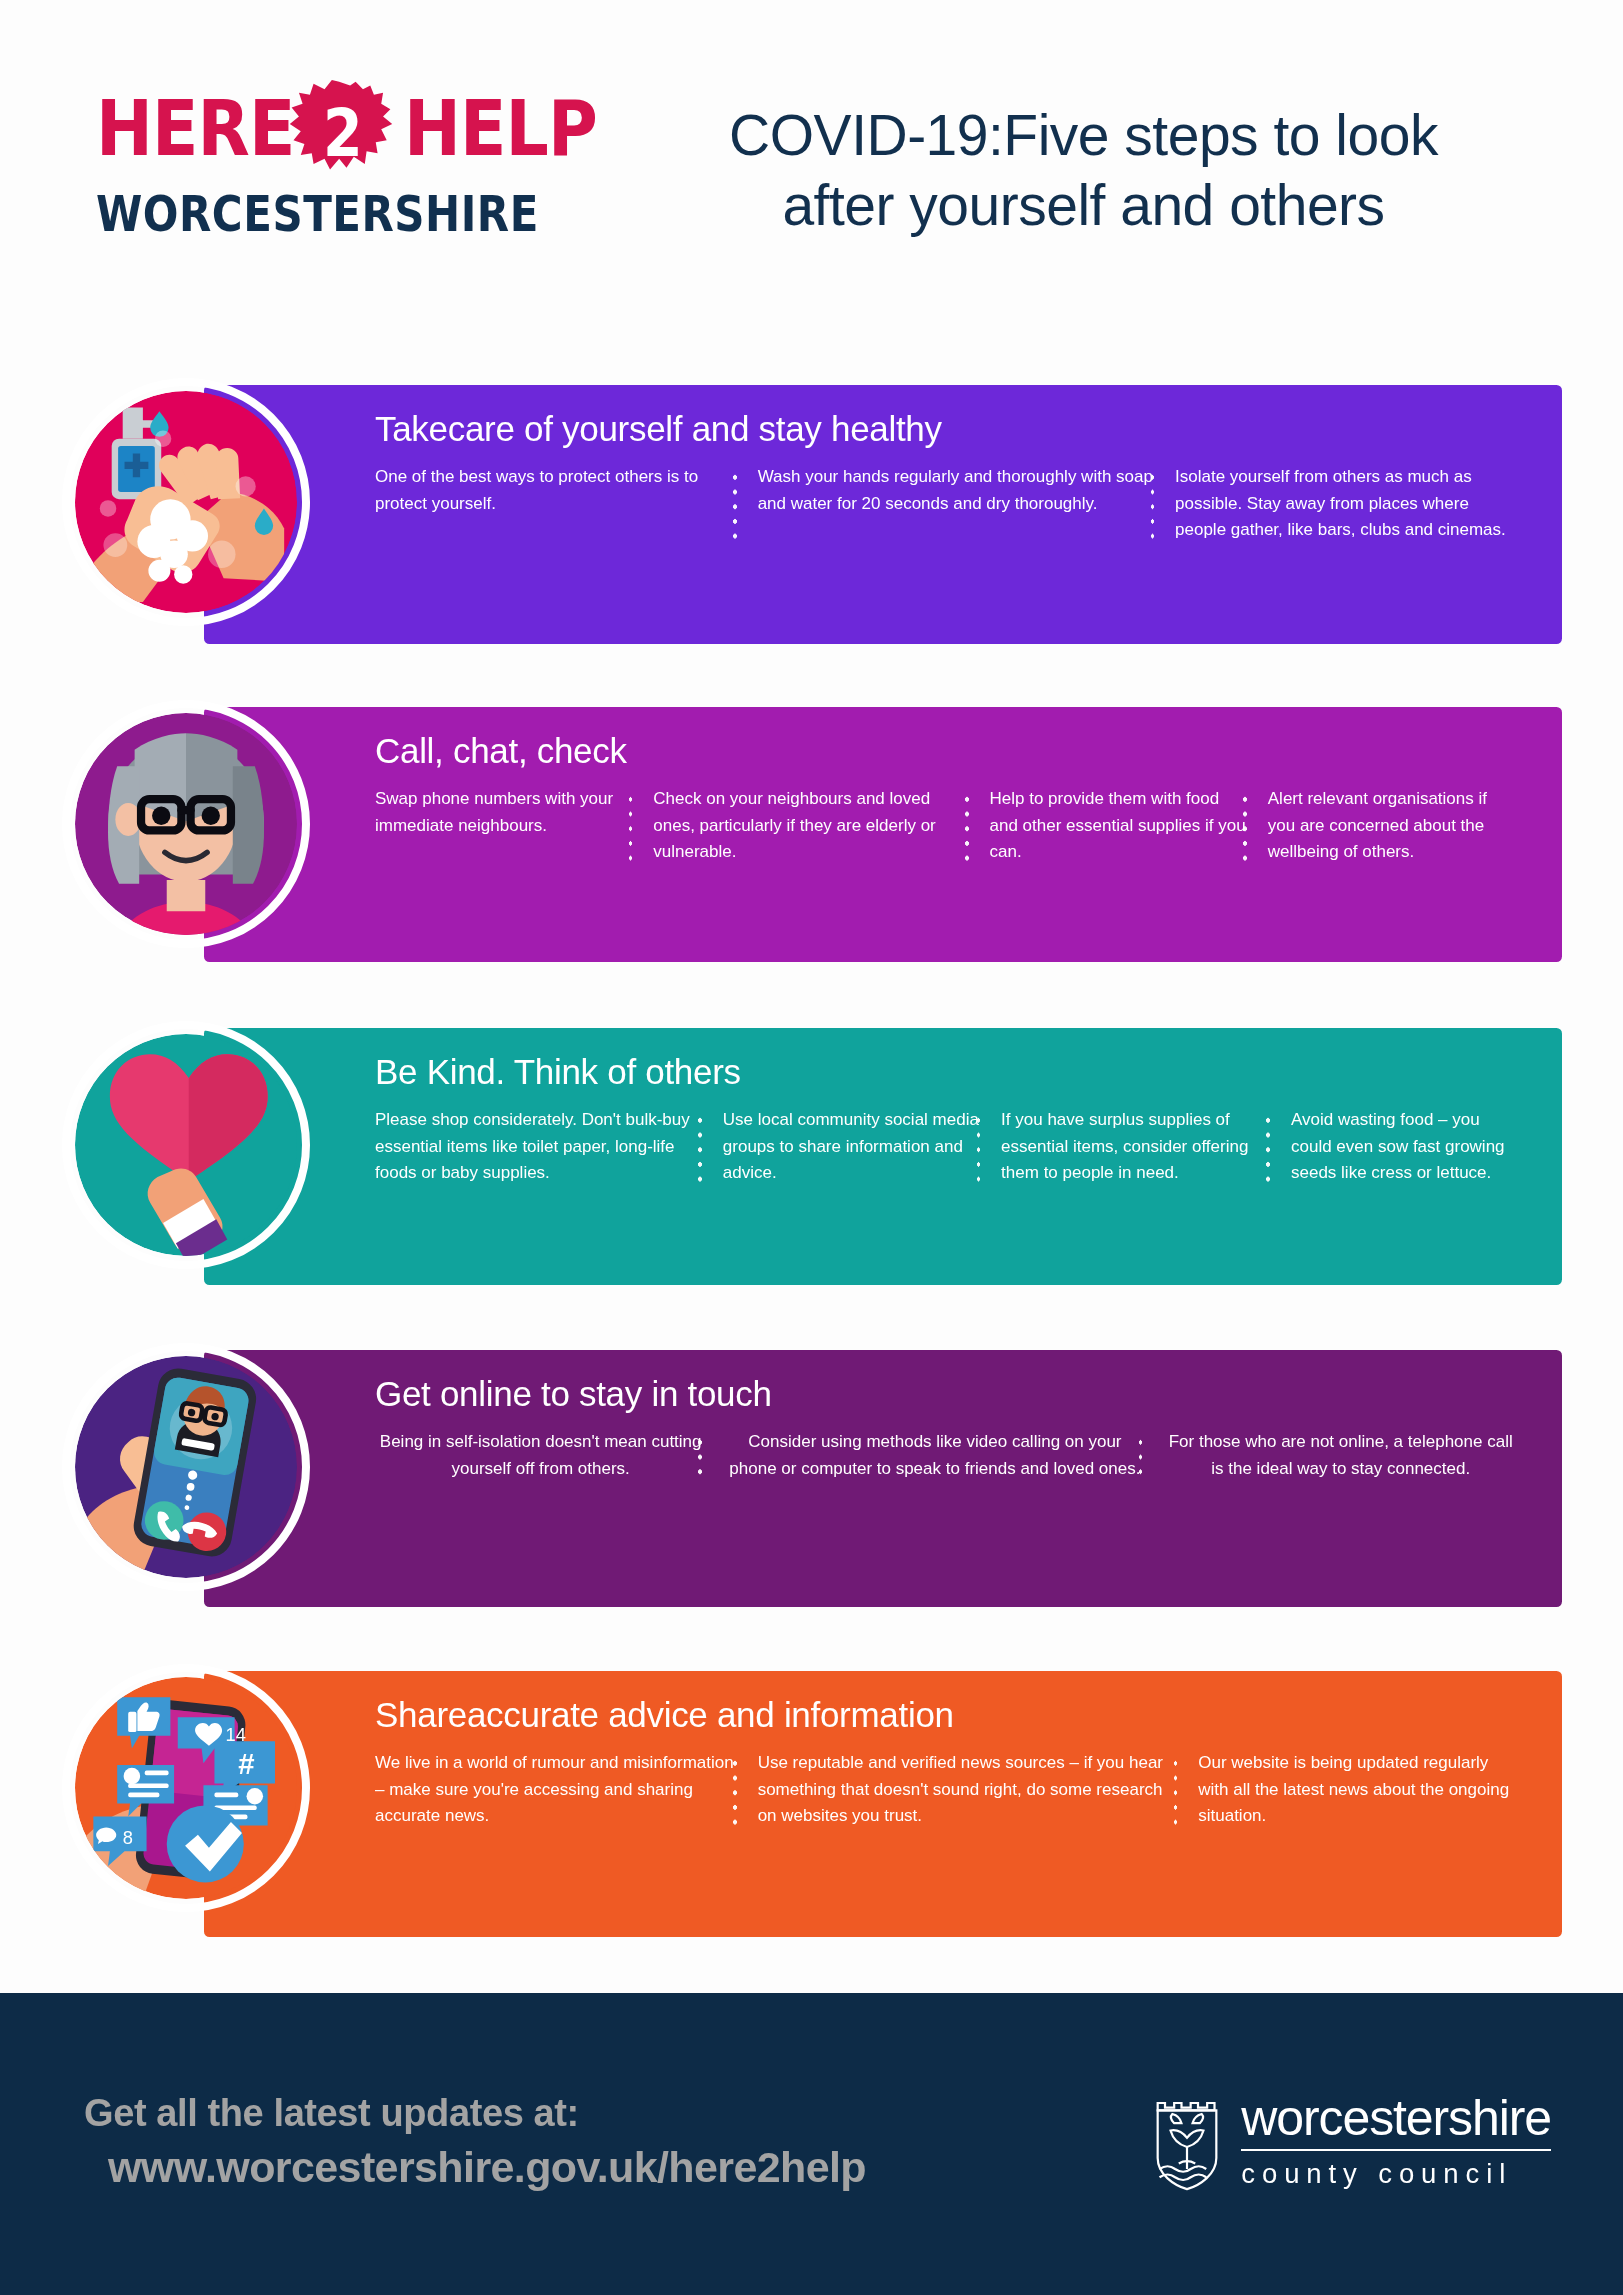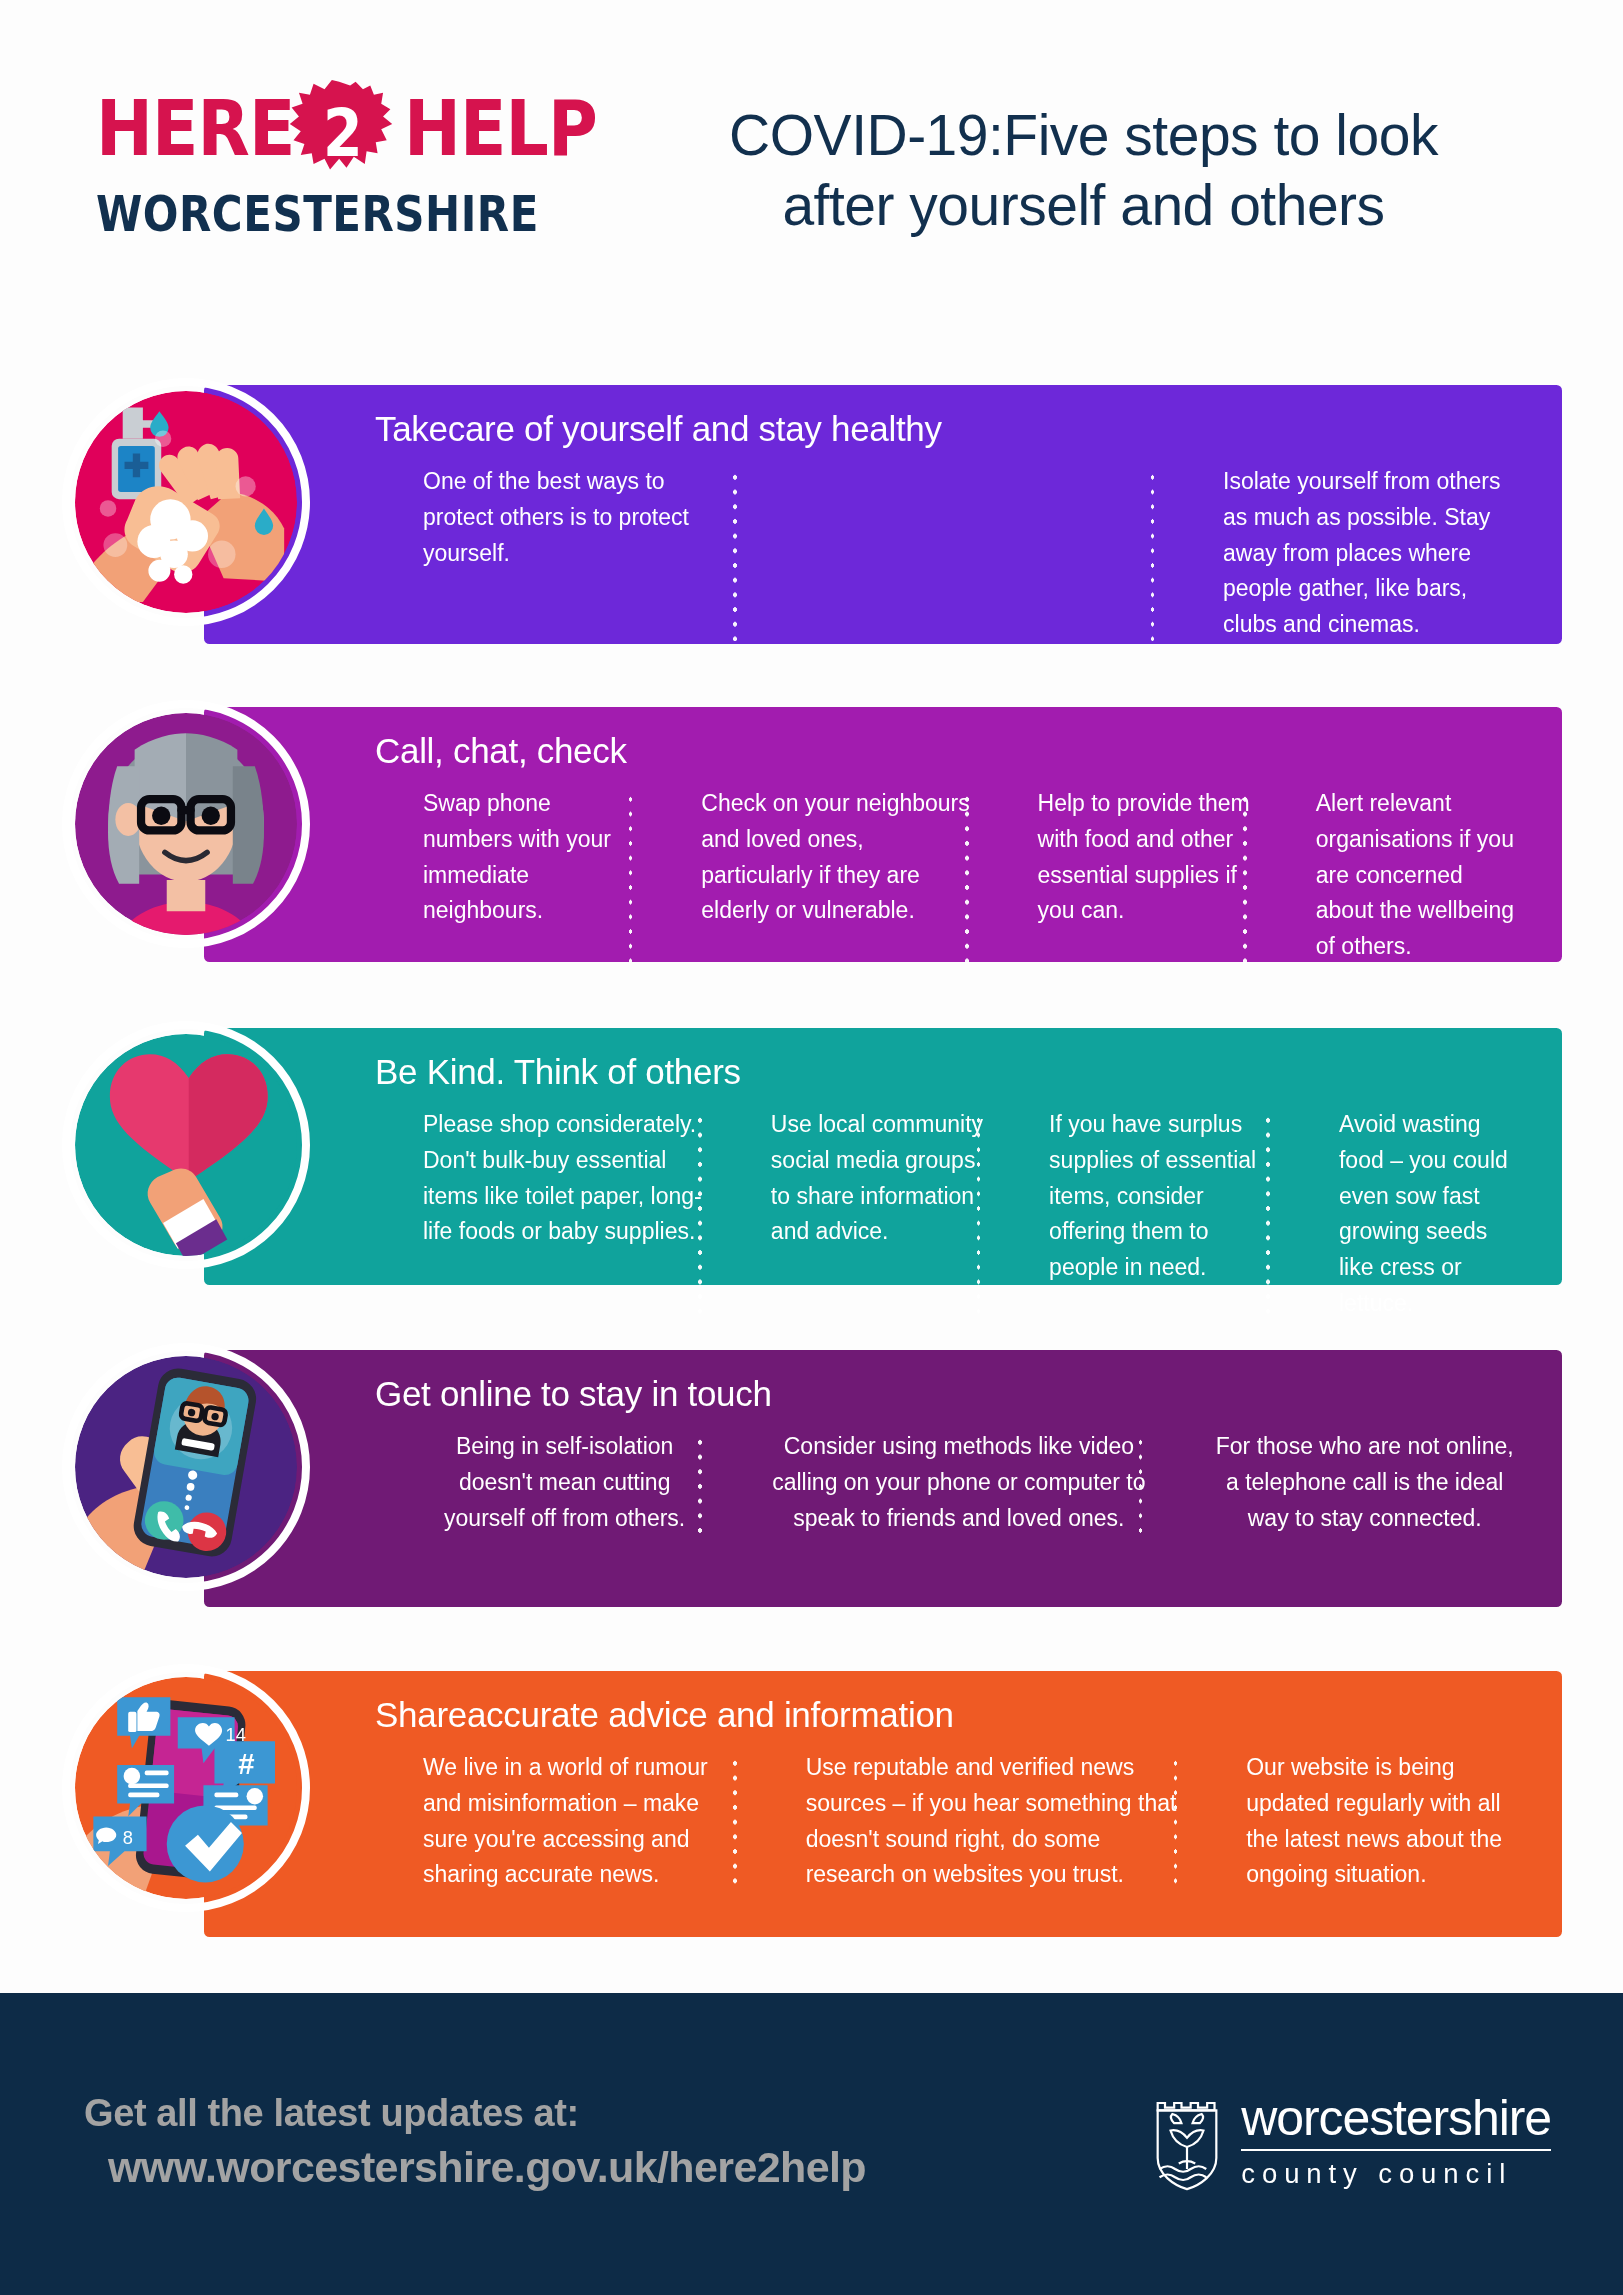--- a/index.html
+++ b/index.html
@@ -52,21 +52,21 @@
     position:absolute; left:204px; right:62px;
     border-radius:5.5px;
     color:#fff;
   }
   .band-title {
     position:absolute; left:171px; top:24px;
     font-size:35px; font-weight:400; letter-spacing:-0.3px; white-space:nowrap;
   }
   .cols { position:absolute; left:171px; right:27.5px; top:79px; display:flex; }
   .col { position:relative; padding-right:16.5px; }
-  .col p { font-size:23px; line-height:1.55;margin-left:48px; }
+  .col p { font-size:17px; line-height:1.55; }
   .dots {
     position:absolute; top:5.5px; bottom:1.8px; width:5.5px;
     background-image:radial-gradient(circle, #fff 2px, transparent 2.2px);
     background-size:5.5px 14.7px; background-repeat:repeat-y;
     opacity:0.95;
   }
 
   
   .icon-wrap { position:absolute; left:62px; width:248px; height:248px; }
   .icon-ring {
@@ -113,20 +113,21 @@
 
   <div class="section" style="top:378px;height:266px;">
     <div class="band" style="top:7.3px;height:259px;background:#6d28d9;">
       <div class="band-title">Takecare of  yourself  and stay  healthy</div>
       <div class="cols">
         <div class="col" style="width:33%;">
           <p>One of the best ways to protect others is to protect yourself.</p>
           <div class="dots" style="right:20px;"></div>
         </div>
         <div class="col" style="width:36%;">
+          <p>Wash your hands regularly and thoroughly with soap and water for 20 seconds and dry thoroughly.</p>
           <div class="dots" style="right:20px;"></div>
         </div>
         <div class="col" style="width:31%;">
           <p>Isolate yourself from others as much as possible. Stay away from  places where people gather, like bars, clubs and cinemas.</p>
         </div>
       </div>
     </div>
     <div class="icon-wrap" style="top:0;">
       <div class="icon-circle">
         <svg viewBox="0 0 242 242">

